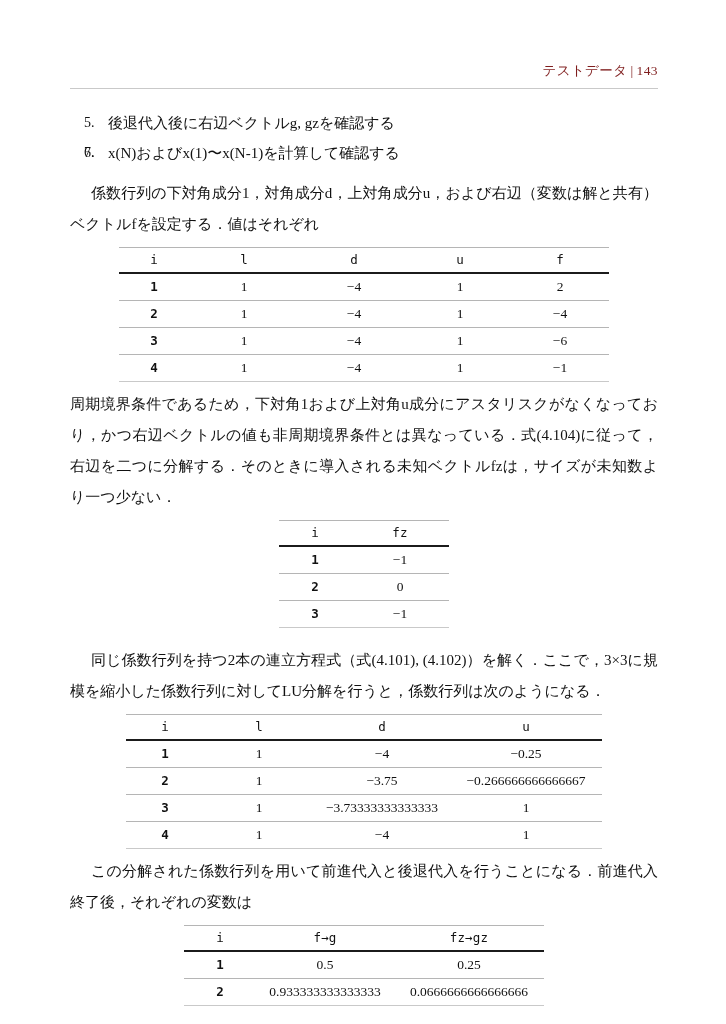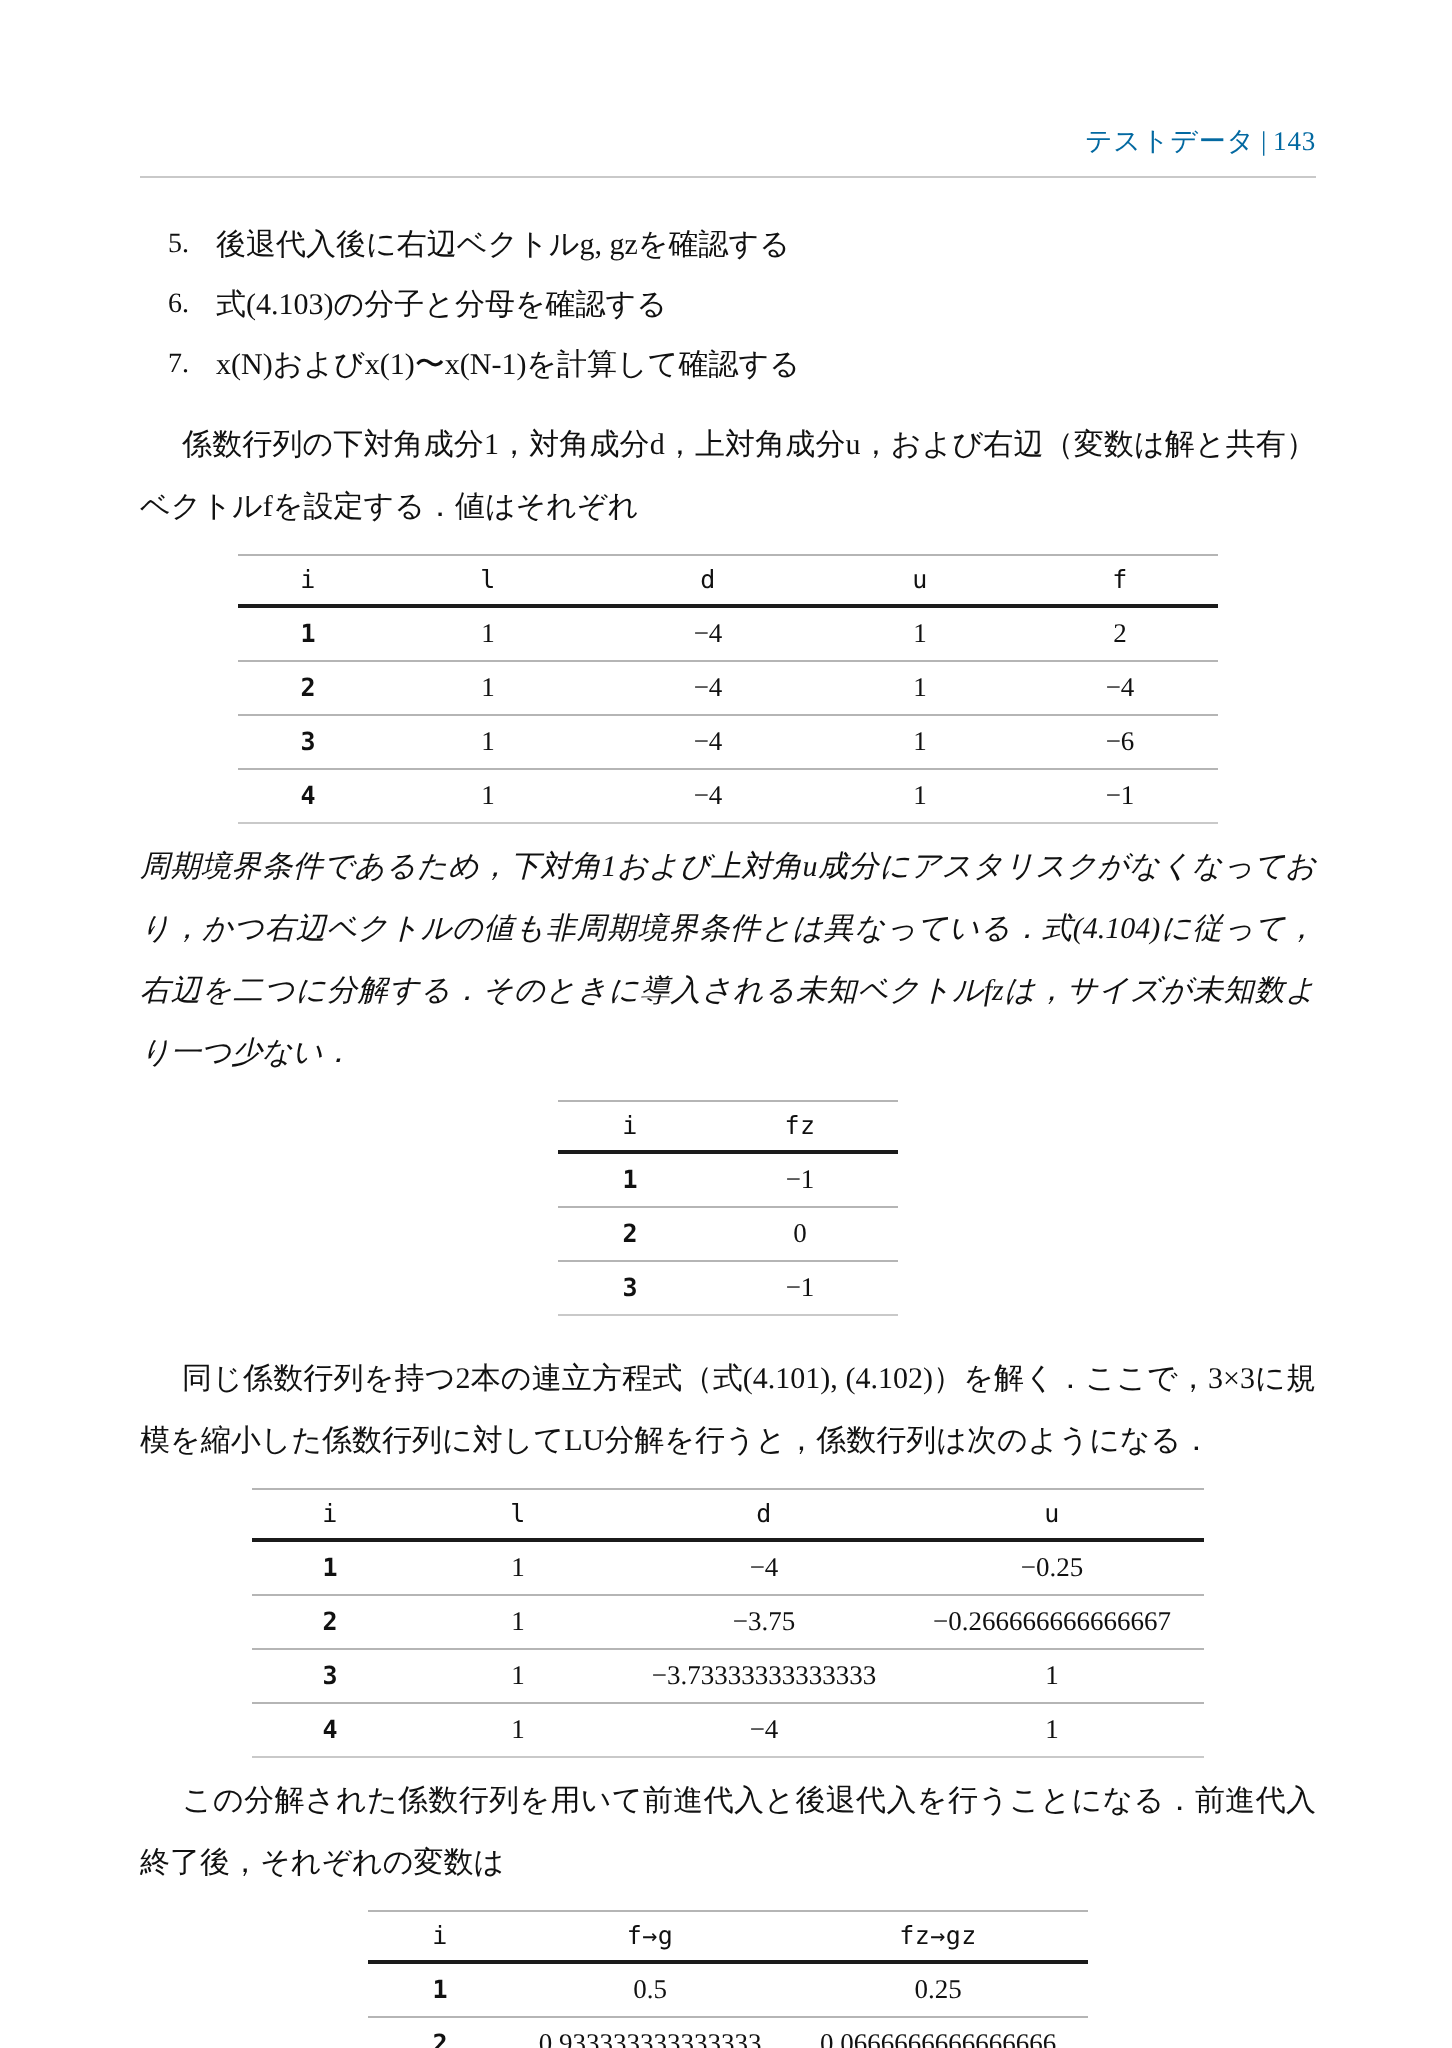--- a/index.html
+++ b/index.html
@@ -24,21 +24,21 @@
 
   
   .runhead {
     position: absolute;
     top: 62px;
     left: 70px;
     right: 68px;
     text-align: right;
     font-size: 13.5px;
     letter-spacing: 0.4px;
-    color: #0369a1;
+    color: #7f1d1d;
   }
   .runhead .sep { padding: 0 3px; }
   .runhead .folio { font-family: "Liberation Serif", serif; }
 
   .runrule {
     position: absolute;
     top: 88px;
     left: 70px;
     width: 588px;
     height: 1px;
@@ -74,21 +74,21 @@
   }
 
   p.para {
     font-size: 15px;
     line-height: 31px;
     margin: 0;
     text-align: justify;
     text-justify: inter-character;
   }
   p.indent { text-indent: 1.4em; }
-  p.tight { margin: 0; font-style: italic; }
+  p.tight { margin: 0; }
 
   .spacer-sm { height: 10px; }
 
   
   .tbl-wrap {
     display: flex;
     justify-content: center;
   }
   table.data {
     border-collapse: collapse;
@@ -154,21 +154,20 @@
 
   <div class="body">
 
     <ol class="steps">
       <li>
         <span class="num">5.</span>
         <span>後退代入後に右辺ベクトルg, gzを確認する</span>
       </li>
       <li>
         <span class="num">6.</span>
-        <span>式(4.103)の分子と分母を確認する</span>
       </li>
       <li>
         <span class="num">7.</span>
         <span>x(N)およびx(1)〜x(N-1)を計算して確認する</span>
       </li>
     </ol>
 
     <div class="spacer-sm"></div>
 
     <p class="para indent">係数行列の下対角成分1，対角成分d，上対角成分u，および右辺（変数は解と共有）ベクトルfを設定する．値はそれぞれ</p>

